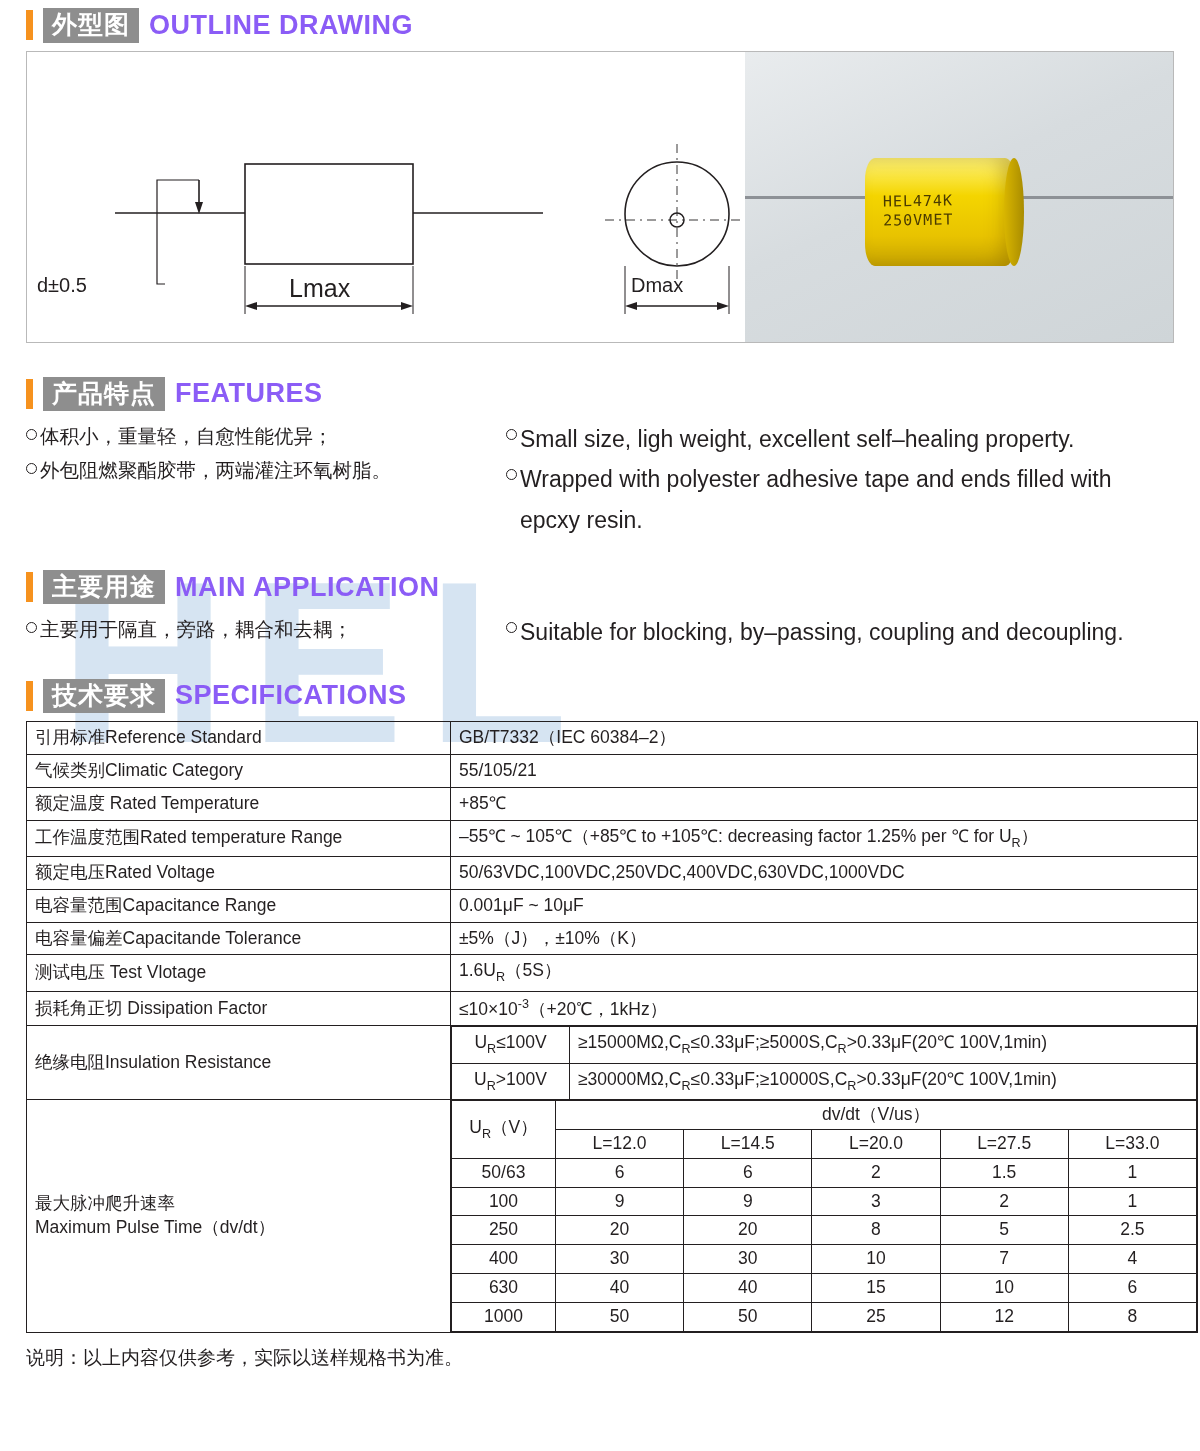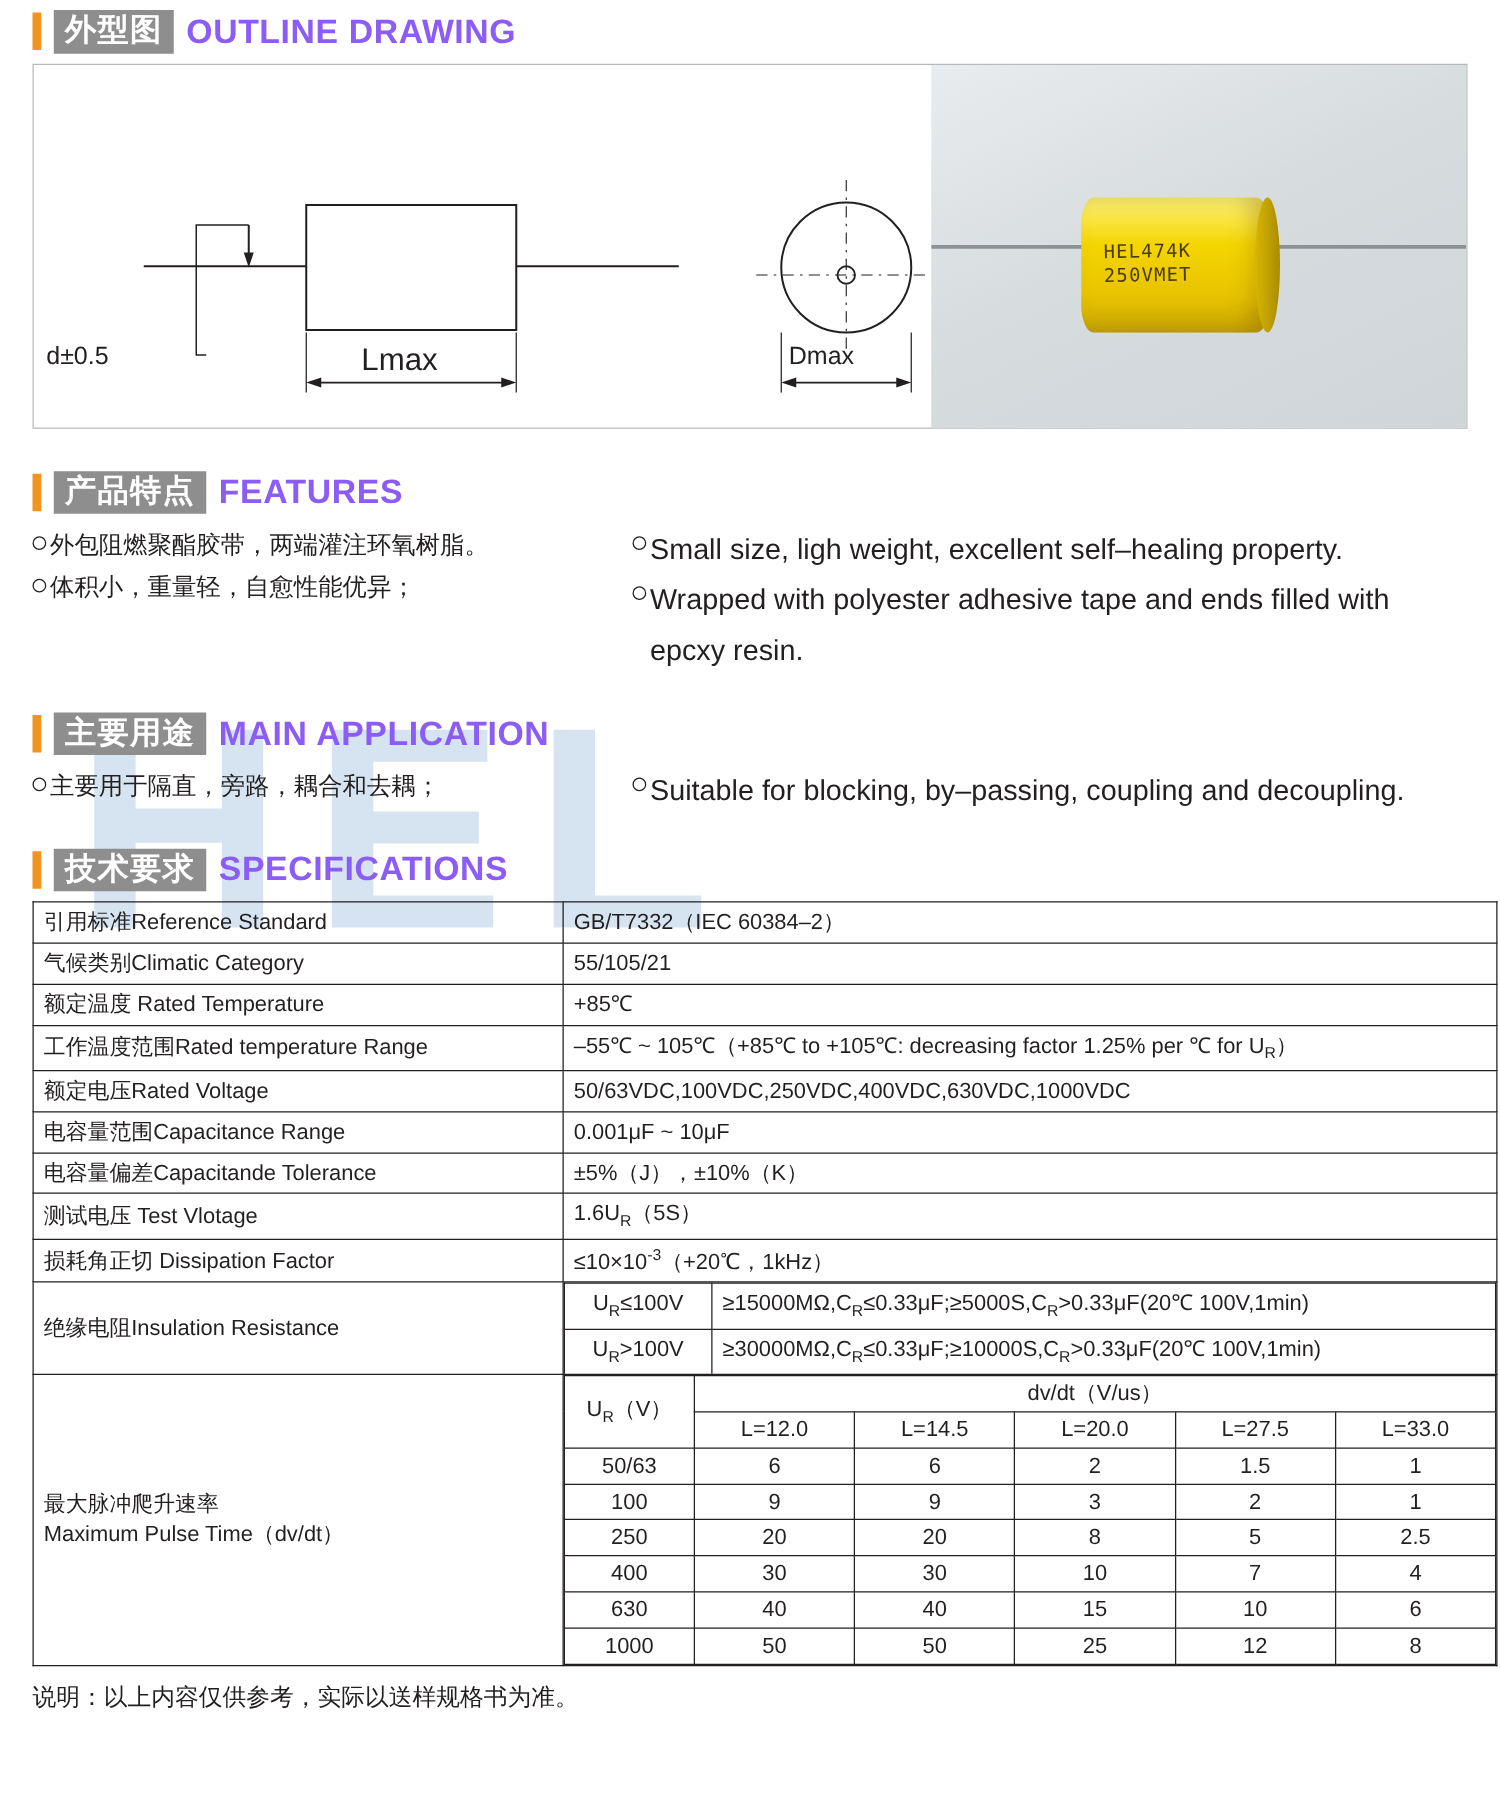--- a/index.html
+++ b/index.html
@@ -264,25 +264,25 @@
   <div class="sec-head">
     <div class="sec-bar"></div>
     <div class="sec-cn">产品特点</div>
     <div class="sec-en">FEATURES</div>
   </div>
 
   <div class="two-col">
     <div class="col-cn">
       <div class="bullet-line">
         <span class="ring"></span>
+        <span class="cn-text">体积小，重量轻，自愈性能优异；</span>
+      </div>
+      <div class="bullet-line">
+        <span class="ring"></span>
         <span class="cn-text">外包阻燃聚酯胶带，两端灌注环氧树脂。</span>
-      </div>
-      <div class="bullet-line">
-        <span class="ring"></span>
-        <span class="cn-text">体积小，重量轻，自愈性能优异；</span>
       </div>
     </div>
     <div class="col-en">
       <div class="bullet-line">
         <span class="ring"></span>
         <span class="en-text">Small size, ligh weight, excellent self–healing property.</span>
       </div>
       <div class="bullet-line">
         <span class="ring"></span>
         <span class="en-text">Wrapped with polyester adhesive tape and ends filled with epcxy resin.</span>

